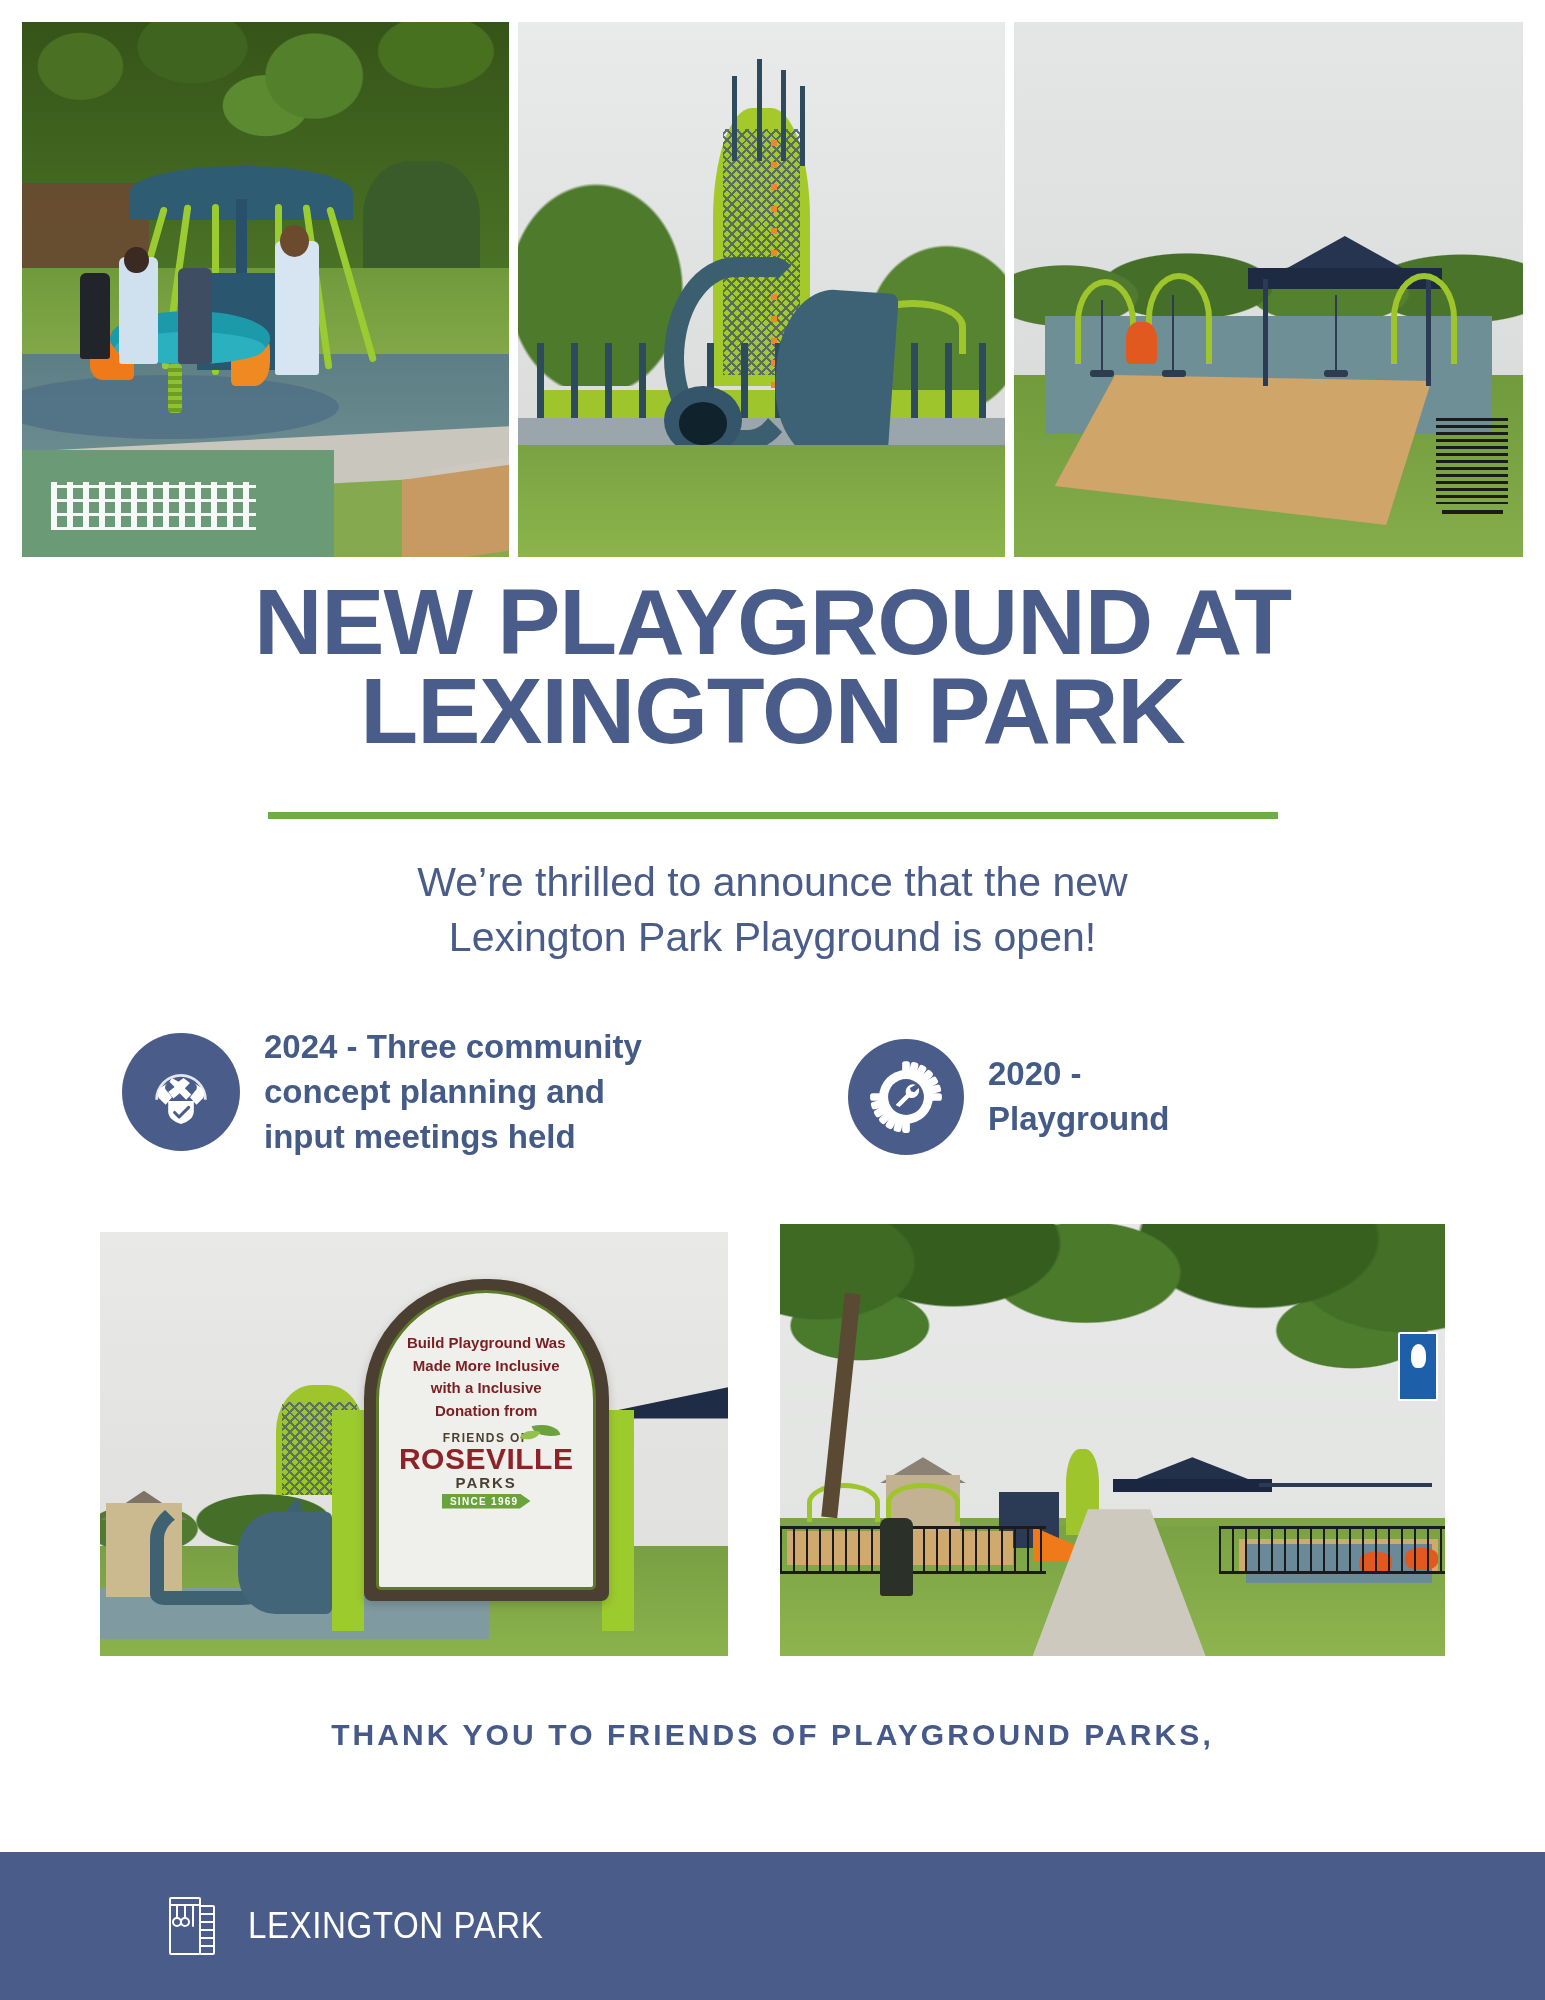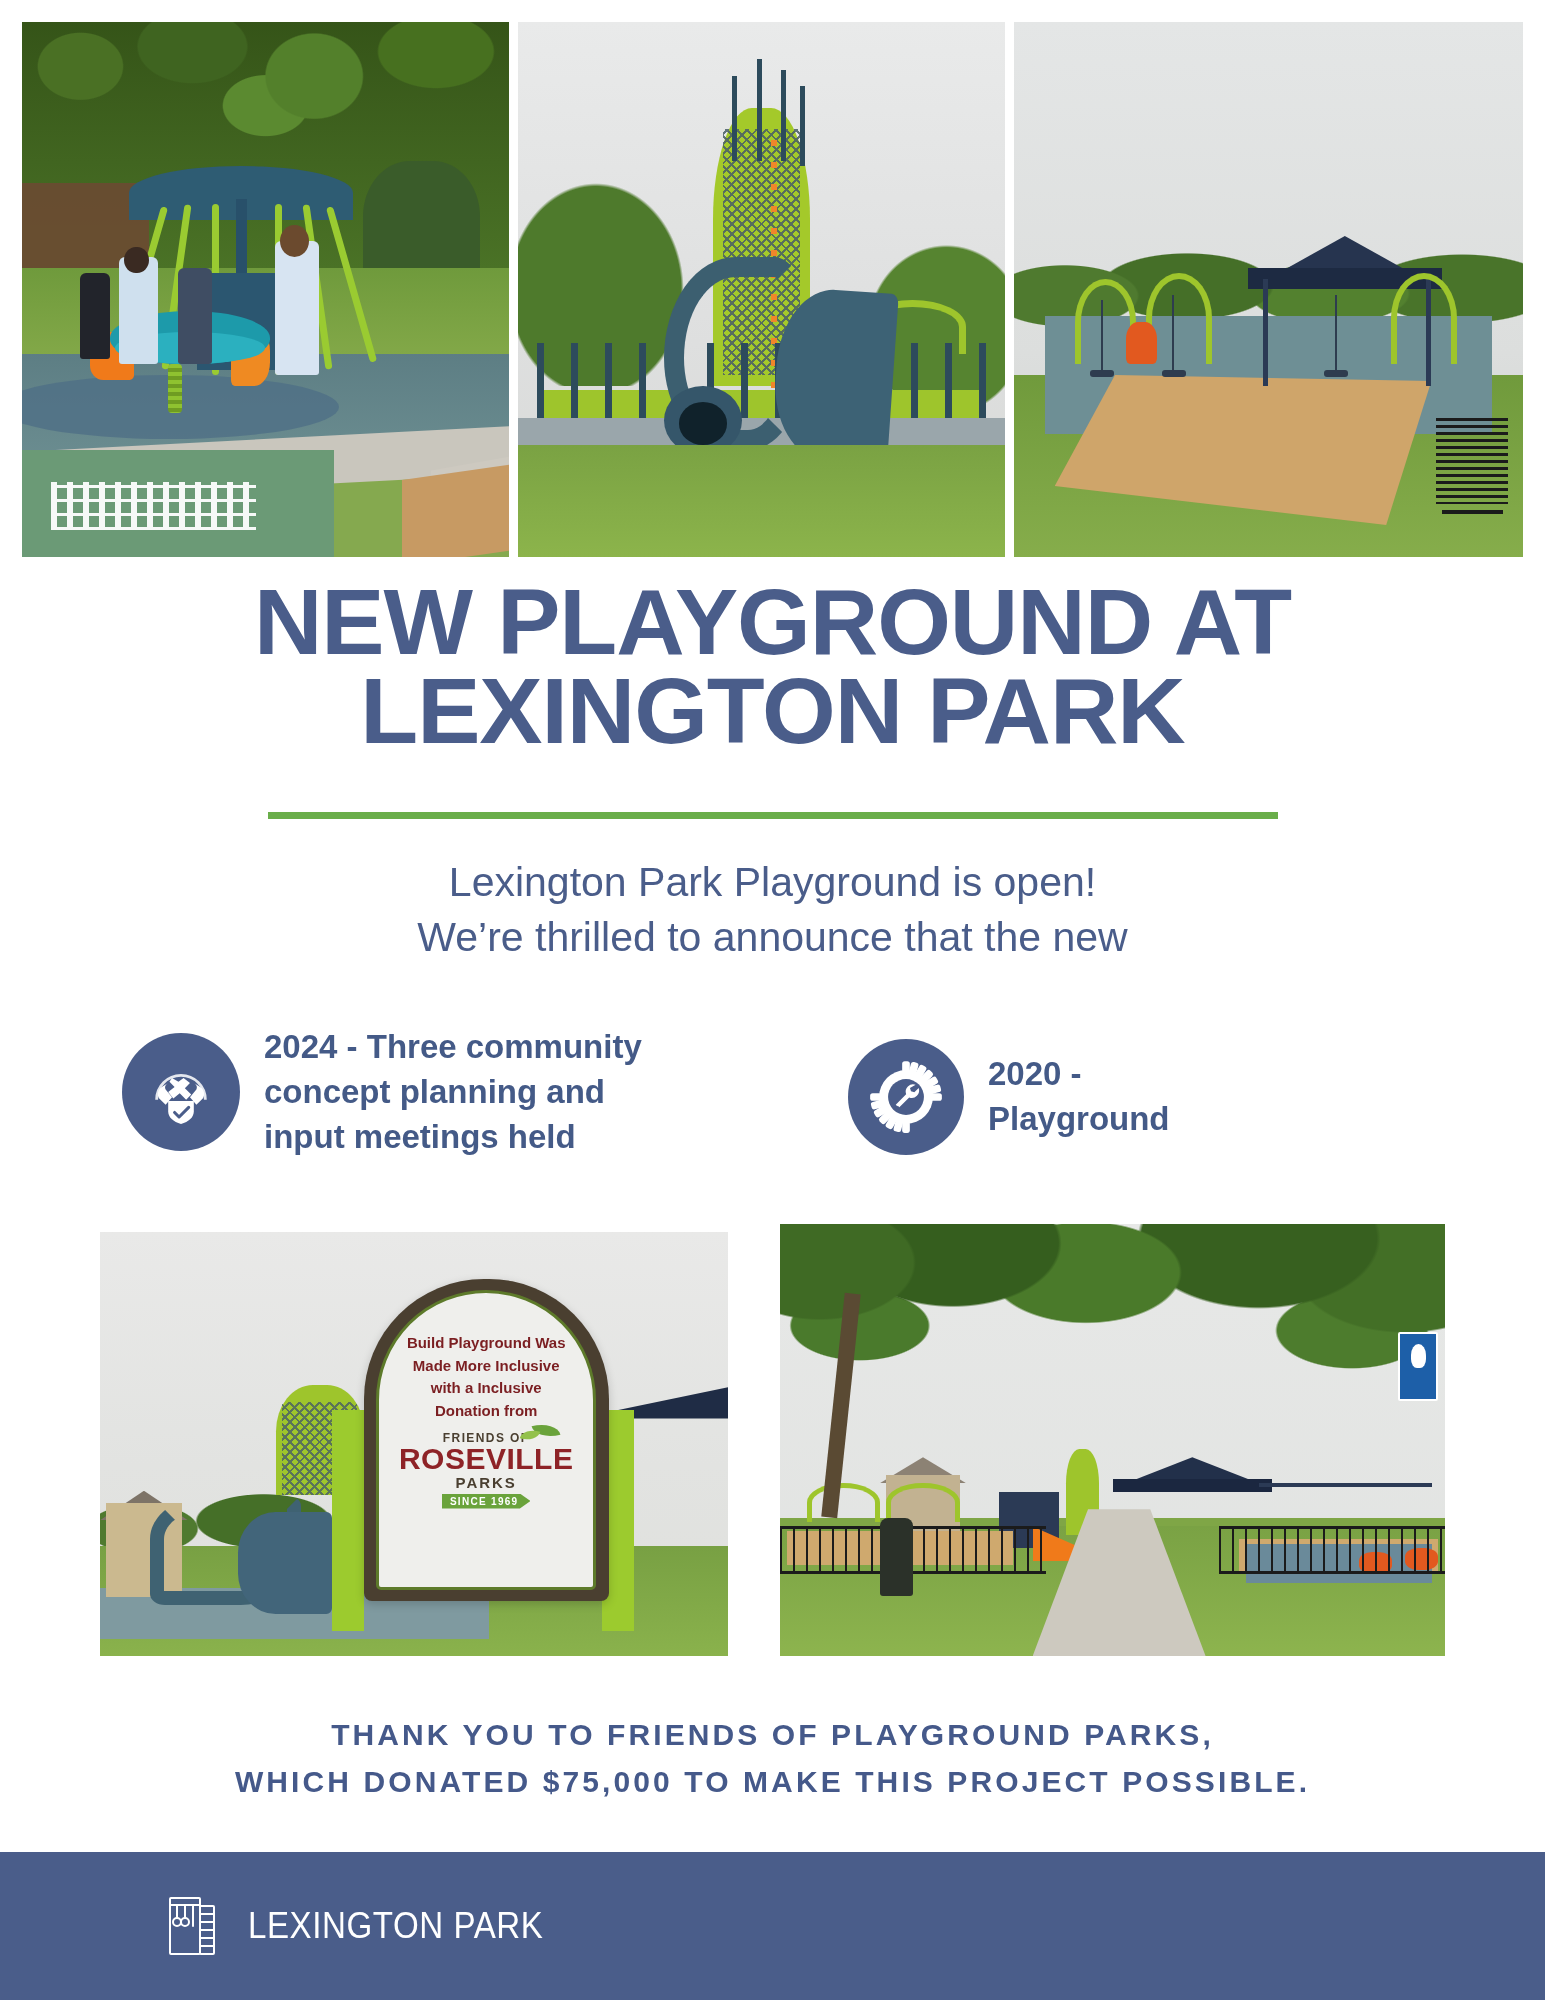--- a/index.html
+++ b/index.html
@@ -366,22 +366,22 @@
 </div>
 
 <h1 class="headline">
   <span>NEW PLAYGROUND AT</span>
   <span class="l2">LEXINGTON PARK</span>
 </h1>
 
 <div class="rule"></div>
 
 <div class="subtitle">
+  <div>We’re thrilled to announce that the new</div>
   <div>Lexington Park Playground is open!</div>
-  <div>We’re thrilled to announce that the new</div>
 </div>
 
 <div class="milestones">
 
   <div class="ms m1">
     <div class="ms-icon">
       <svg width="82" height="82" viewBox="0 0 64 64" aria-hidden="true">
         <path d="M13 38a19 19 0 0 1 38 0" fill="none" stroke="#ffffff" stroke-width="2.2" opacity=".85"></path>
         <path d="M25 21l5 3 4-3 5 4-4 4 5 5-4 4-5-5-5 4-4-5 5-4-4-4z" fill="#ffffff"></path>
         <path d="M22 25c-2 1-3 3-2 5l5 6-5 6-5-5c-2-3-1-7 2-9z" fill="#ffffff"></path>
@@ -490,21 +490,20 @@
     <div class="path"></div>
     <div class="canopytop"></div>
       <div class="trunk"></div>
     <div class="accsign"></div>
   </div>
 
 </div>
 
 <div class="thanks">
   <div>THANK YOU TO FRIENDS OF PLAYGROUND PARKS,</div>
-  <div>WHICH DONATED $75,000 TO MAKE THIS PROJECT POSSIBLE.</div>
 </div>
 
 <div class="footer">
 
   <div class="fitem f1">
     <span class="ficon">
       <svg width="58" height="68" viewBox="0 0 58 68" aria-hidden="true" fill="none" stroke="#ffffff" stroke-width="2" stroke-linecap="round" stroke-linejoin="round">
         <rect x="7" y="6" width="30" height="56" rx="1"></rect>
         <line x1="7" y1="13" x2="37" y2="13"></line>
         <line x1="14" y1="13" x2="14" y2="26"></line>

